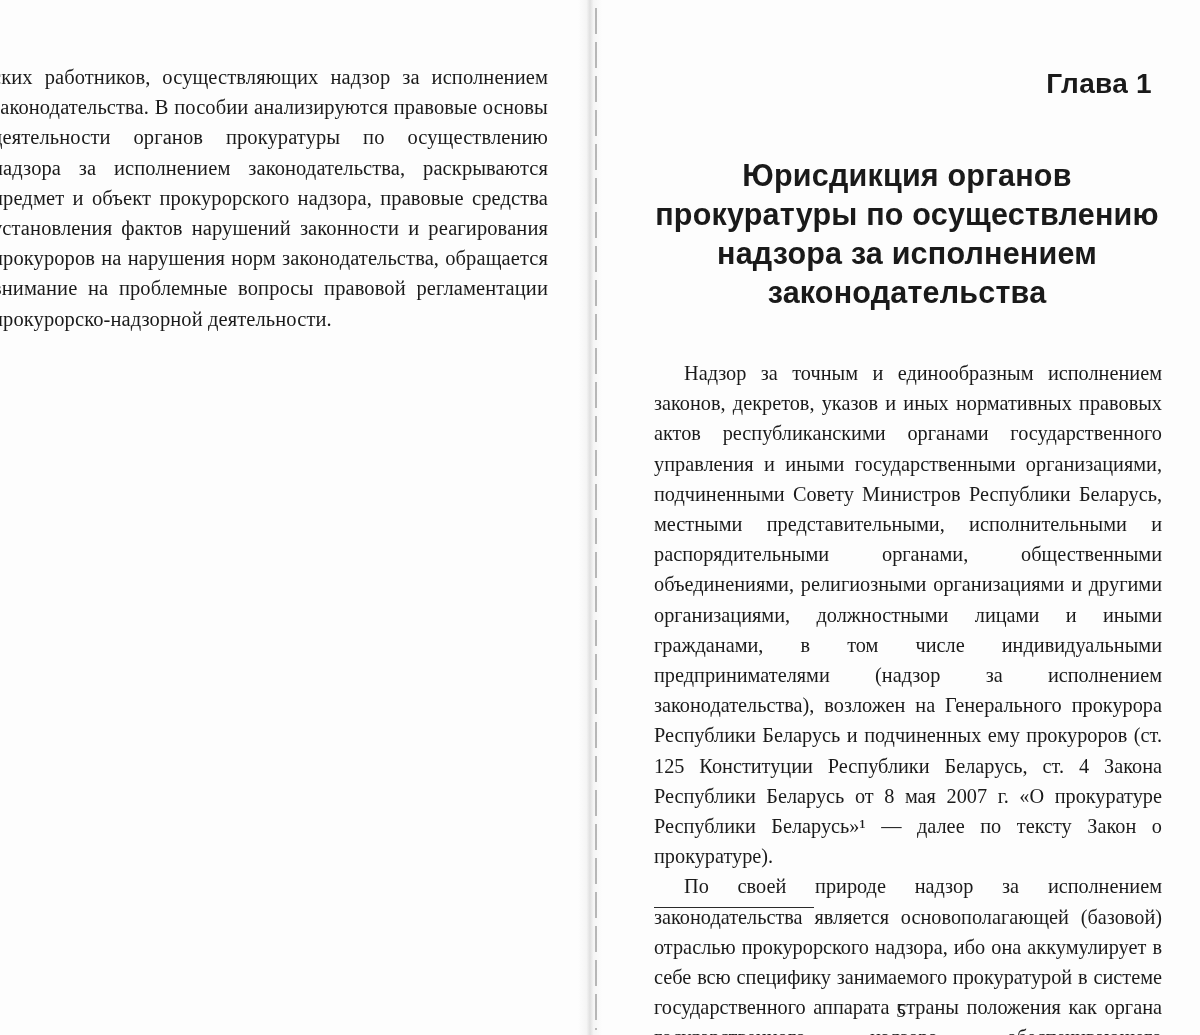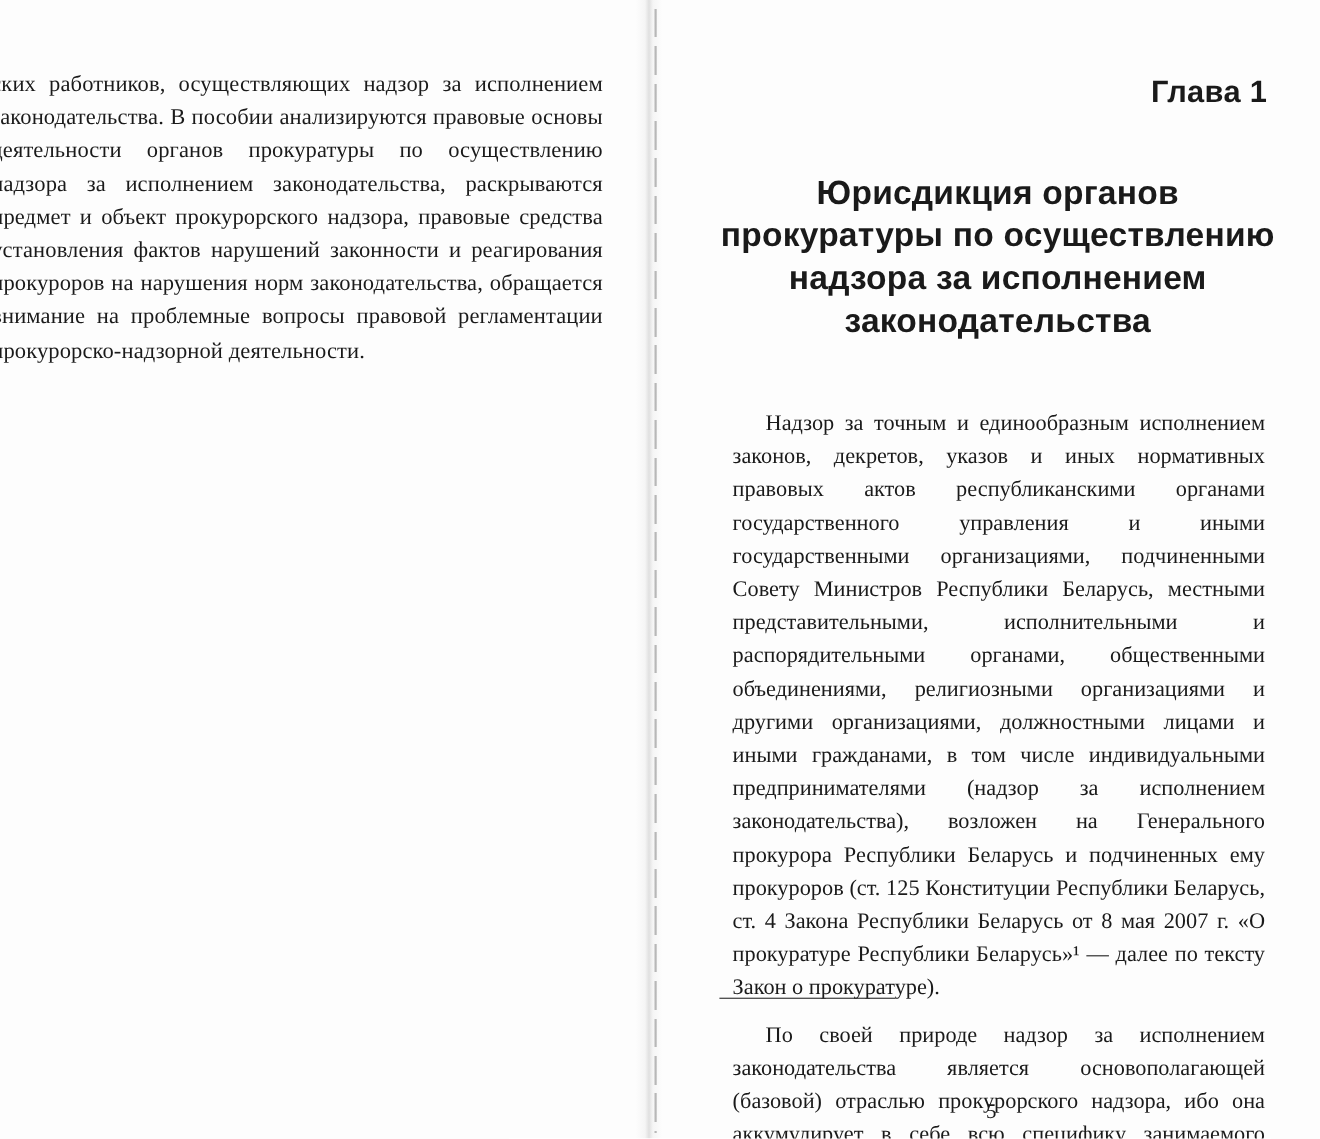--- a/index.html
+++ b/index.html
@@ -96,21 +96,21 @@
   .right-body {
     position: absolute;
     left: 52px;
     top: 358px;
     width: 508px;
     font-size: 20.3px;
     line-height: 30.2px;
     text-align: justify;
   }
   .right-body p {
-    margin: 12px;
+    margin: 0;
     text-indent: 30px;
   }
   .footnote-rule {
     position: absolute;
     left: 52px;
     top: 907px;
     width: 160px;
     height: 1px;
     background: #2a2a2a;
   }

